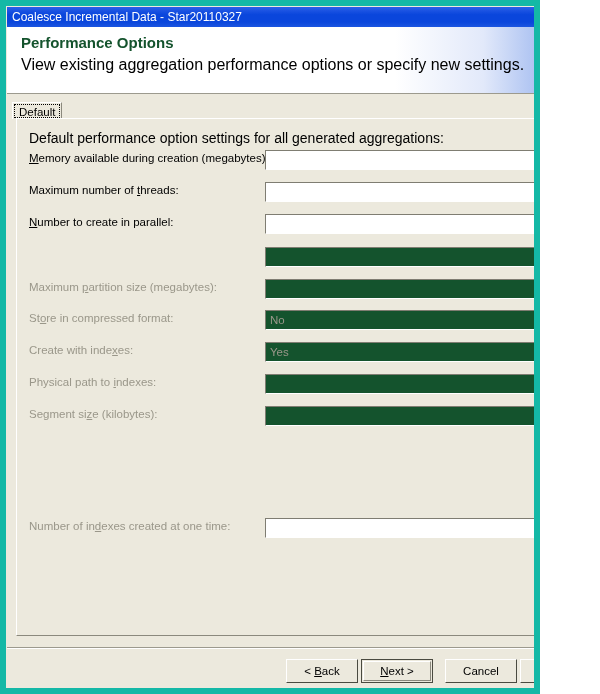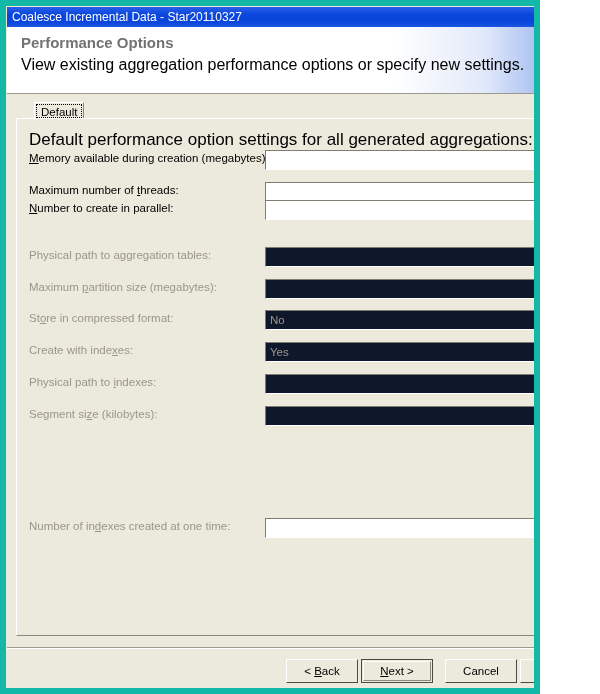--- a/index.html
+++ b/index.html
@@ -85,39 +85,39 @@
     border: 1px solid #9fb4e0;
     box-sizing: border-box;
   }
   .header-mark.m2 { border-color: #b9c7e8; }
   .header-mark.m3 { border-color: #c5d0ea; }
   .header-title {
     position: absolute;
     left: 14px; top: 7px;
     font-size: 15px;
     font-weight: bold;
-    color: #737373;
+    color: #14532d;
   }
   .header-sub {
     position: absolute;
     left: 14px; top: 29px;
     font-size: 16px;
     color: #000000;
   }
   .header-rule {
     position: absolute;
     left: 1px; top: 87px;
     width: 598px; height: 1px;
     background: #9c9a8e;
   }
 
   
   .tabstrip {
     position: absolute;
-    left: 28px; top: 96px;
+    left: 6px; top: 96px;
     height: 17px;
     display: flex;
     align-items: flex-start;
   }
   .tab {
     height: 17px;
     box-sizing: border-box;
     padding: 1px 6px 0 6px;
     font-size: 11.5px;
     color: #000000;
@@ -146,21 +146,21 @@
     background: #ece9dd;
     border-top: 1px solid #ffffff;
     border-left: 1px solid #ffffff;
     border-right: 1px solid #8b897d;
     border-bottom: 1px solid #8b897d;
   }
 
   .panel-note {
     position: absolute;
     left: 12px; top: 11px;
-    font-size: 17px;
+    font-size: 14px;
     color: #000000;
   }
 
   
   .row {
     position: absolute;
     left: 0;
     width: 100%;
     height: 20px;
   }
@@ -184,21 +184,21 @@
     height: 20px;
     box-sizing: border-box;
     border-top: 1px solid #7f7d72;
     border-left: 1px solid #7f7d72;
     border-right: 1px solid #ffffff;
     border-bottom: 1px solid #ffffff;
     background: #ffffff;
     display: flex;
     align-items: center;
   }
-  .field.disabled { background: #0f172a; }
+  .field.disabled { background: #14532d; }
   .field-text {
     font-size: 11.5px;
     color: #000000;
     padding-left: 4px;
     flex: 1 1 auto;
     white-space: nowrap;
     overflow: hidden;
   }
   .field.disabled .field-text { color: #9a978a; }
 
@@ -366,28 +366,27 @@
           <div class="field">
             <div class="field-text"></div>
           </div>
         </div>
         <div class="row" style="top: 63px;">
           <div class="row-label">Maximum number of <u>t</u>hreads:</div>
           <div class="field">
             <div class="field-text"></div>
           </div>
         </div>
-        <div class="row" style="top: 81px; text-decoration: underline;">
+        <div class="row" style="top: 95px; text-decoration: underline;">
           <div class="row-label"><u>N</u>umber to create in parallel:</div>
           <div class="field">
             <div class="field-text"></div>
           </div>
         </div>
         <div class="row" style="top: 128px;">
-          <div class="row-label disabled">Physical path to a<u>gg</u>regation tables:</div>
           <div class="field disabled">
             <div class="field-text"></div>
             <div class="combo-arrow">
               <span class="tri"></span>
             </div>
           </div>
         </div>
         <div class="row" style="top: 160px;">
           <div class="row-label disabled">Maximum <u>p</u>artition size (megabytes):</div>
           <div class="field disabled">

